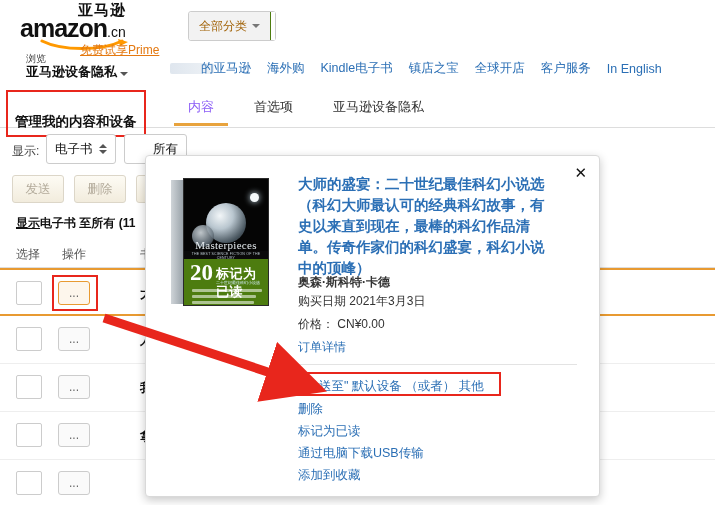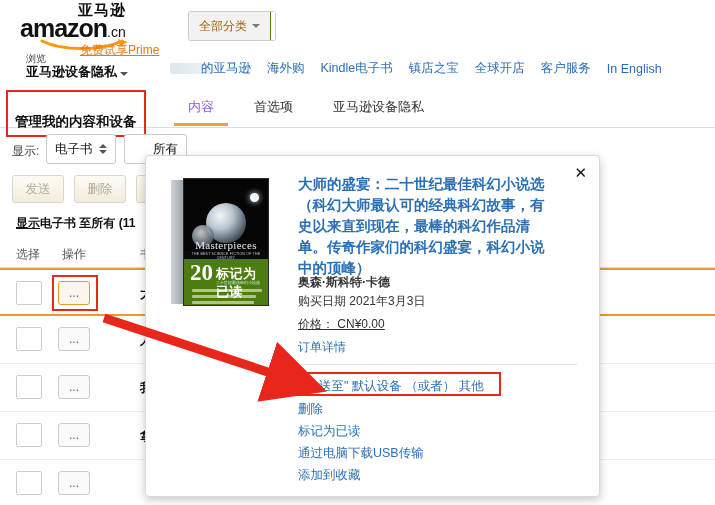--- a/index.html
+++ b/index.html
@@ -145,21 +145,21 @@
   .cover .lines div { height:3px; background:rgba(255,255,255,.55); margin-bottom:3px;
                       border-radius:1px; }
   .cover .lines div:nth-child(2){ width:92%; }
   .cover .lines div:nth-child(3){ width:88%; }
   .cover .lines div:nth-child(4){ width:95%; }
 
   .p-title { position:absolute; left:152px; top:18px; right:42px; font-size:14.5px;
              color:#2b6fb5; font-weight:bold; line-height:21px; }
   .p-author { position:absolute; left:152px; top:118px; font-size:12px; color:#333; font-weight:bold; }
   .p-date { position:absolute; left:152px; top:137px; font-size:12px; color:#333; }
-  .p-price { position:absolute; left:152px; top:160px; font-size:12px; color:#333;text-decoration:underline; }
+  .p-price { position:absolute; left:152px; top:160px; font-size:12px; color:#333; }
   .p-order { position:absolute; left:152px; top:183px; font-size:12px; color:#2b6fb5; cursor:pointer; }
   .p-divider { position:absolute; left:152px; right:22px; top:208px; height:1px; background:#e3e3e3; }
 
   .p-menu { position:absolute; left:152px; top:218px; }
   .p-menu .mi { font-size:12.5px; color:#2b6fb5; line-height:22px; cursor:pointer; white-space:nowrap; }
   .p-menu .mi.first { color:#2b6fb5; padding:1px 4px; }
   .redbox-send { position:absolute; left:147px; top:216px; width:208px; height:24px;
                  border:2px solid #e8261c; pointer-events:none; }
 
   

